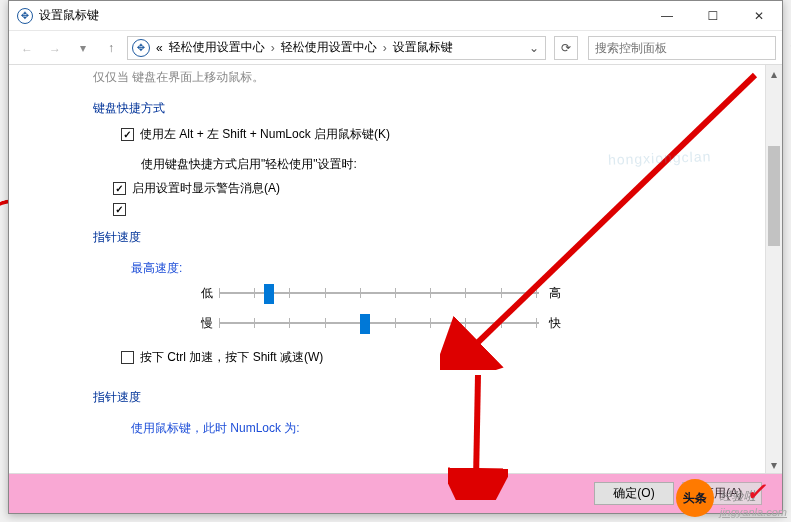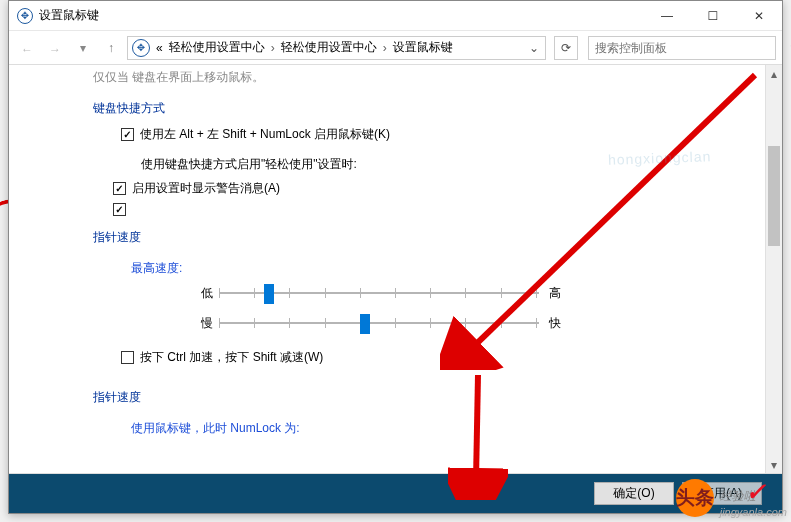--- a/index.html
+++ b/index.html
@@ -37,27 +37,27 @@
   .lbl{ color:#000; }
   .subhead{ color:#000; padding:10px 0 4px 132px; }
   .sliderrow{ display:flex; align-items:center; padding:4px 0 6px 180px; }
   .slabel{ width:30px; color:#000; text-align:right; padding-right:6px;}
   .slider{ position:relative; width:320px; height:20px; }
   .slider .track{ position:absolute; left:0; right:0; top:9px; height:2px; background:#b5b5b5; }
   .slider .tick{ position:absolute; top:5px; width:1px; height:10px; background:#b5b5b5; }
   .slider .thumb{ position:absolute; top:1px; width:10px; height:20px; background:#0078d7; }
   .slabel2{ padding-left:10px; color:#000; }
   .sublabel-row{ padding:8px 0 2px 122px; color:#1d4ed8;}
-  .buttons{ height:40px; border-top:1px solid #ddd; display:flex; align-items:center; justify-content:flex-end; padding-right:20px; gap:8px; background:#0c4a6e; }
+  .buttons{ height:40px; border-top:1px solid #ddd; display:flex; align-items:center; justify-content:flex-end; padding-right:20px; gap:8px; background:#f9a8d4; }
   .btn{ min-width:80px; height:23px; border:1px solid #adadad; background:#e1e1e1; display:flex; align-items:center; justify-content:center; padding:0 10px; }
   
   .arrow{ position:absolute; pointer-events:none; }
   .red-stroke{ position:absolute; left:-6px; top:200px; width:24px; height:12px; border-top:4px solid #d00; border-radius:50% 50% 0 0; transform:rotate(-15deg); pointer-events:none;}
   .watermark{ position:absolute; right:4px; bottom:4px; display:flex; align-items:center; gap:6px; pointer-events:none; }
-  .wm-badge{ width:38px;height:38px;border-radius:50%;background:#ff7a00;color:#7f1d1d;display:flex;align-items:center;justify-content:center;font-weight:bold;font-size:19px;}
+  .wm-badge{ width:38px;height:38px;border-radius:50%;background:#ff7a00;color:#0f172a;display:flex;align-items:center;justify-content:center;font-weight:bold;font-size:12px;}
   .wm-text{ color:#888; font-style:italic; font-size:16px; font-family: "STKaiti","KaiTi",serif; }
   .wm-check{ color:#e81123; font-size:24px; font-weight:bold; margin-left:-10px;}
   .faintwm{ position:absolute; right:80px; top:150px; color:rgba(120,170,200,.25); font-size:14px; letter-spacing:1px; transform:rotate(-2deg); pointer-events:none;}
 </style>
 </head>
 <body>
 
 <div class="red-stroke"></div>
 
 <div class="window">
@@ -191,15 +191,15 @@
 </svg>
 
 <div class="faintwm">hongxiongclan</div>
 
 <div class="watermark">
   <div class="wm-badge">头条</div>
   <div>
     <div class="wm-text">
       <span>经验啦</span><span class="wm-check">✓</span>
     </div>
-    <div style="color:#aaa;font-size:11px;font-style:italic;">jingyanla.com</div>
+    <div style="color:#aaa;font-size:11px;font-style:italic;text-decoration:underline;">jingyanla.com</div>
   </div>
 </div>
 
 </body></html>

